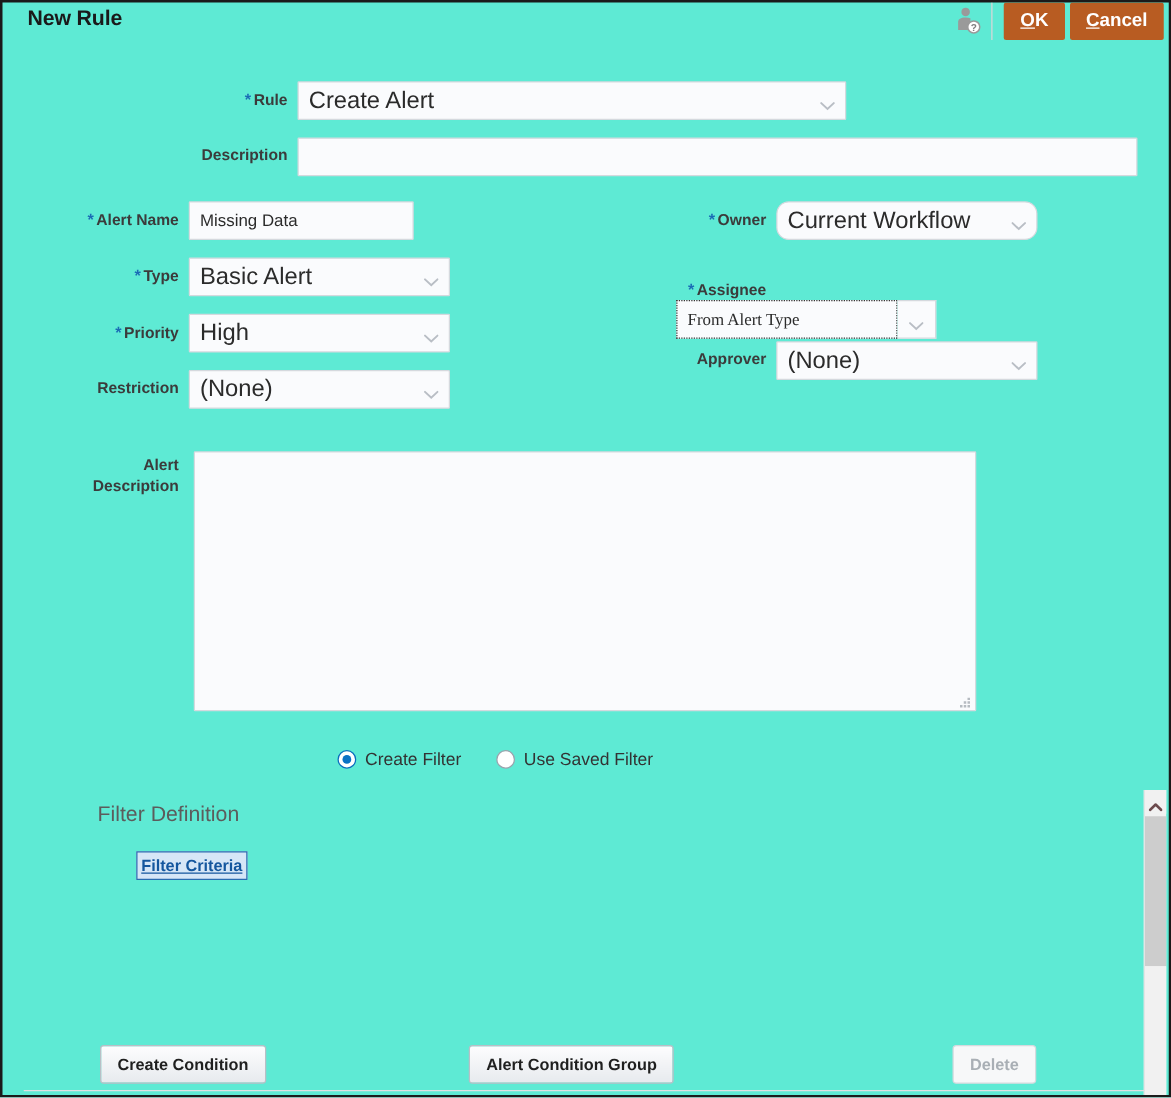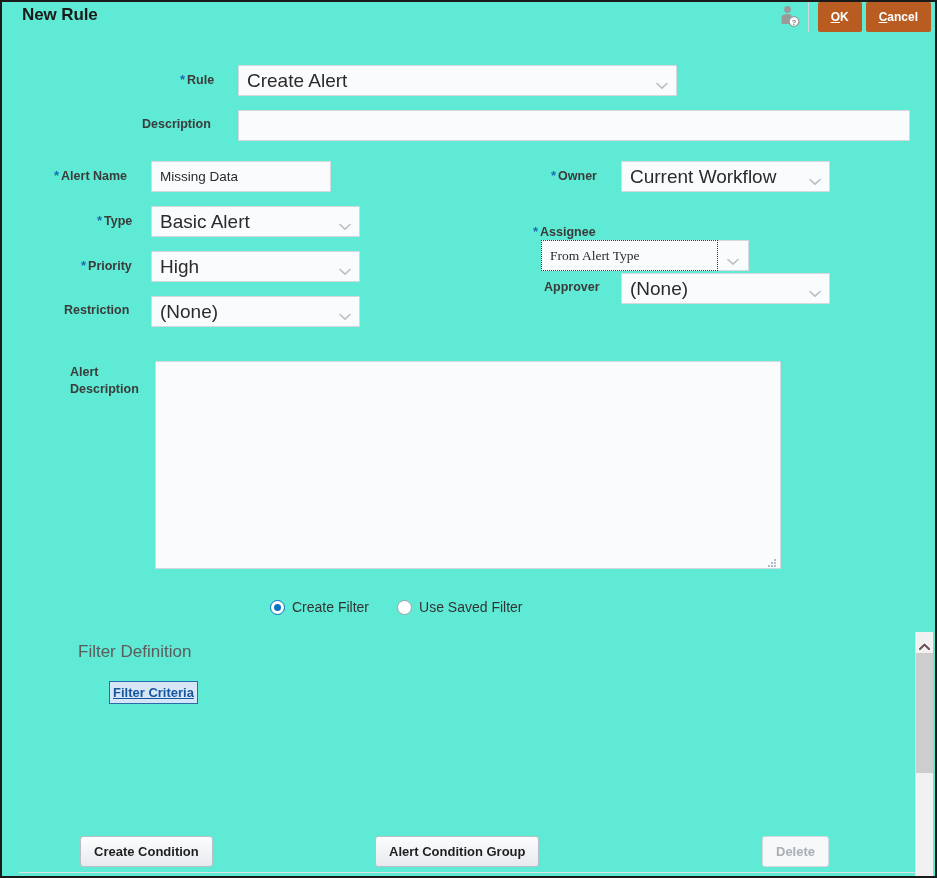--- a/index.html
+++ b/index.html
@@ -57,42 +57,42 @@
     width: 1px;
     height: 30px;
     background: #d8d8d8;
     margin-right: 9px;
   }
   .hdr-btn {
     background: #b85c22;
     color: #ffffff;
     border: none;
     font-family: "Liberation Sans", sans-serif;
-    font-size: 12px;
+    font-size: 15px;
     font-weight: bold;
     height: 30px;
     padding: 0 13px;
     cursor: pointer;
     margin-right: 4px;
     border-radius: 2px;
     line-height: 30px;
   }
   .hdr-btn .ak { text-decoration: underline; }
   .hdr-btn:last-child { margin-right: 4px; }
 
   .field-row {
     position: absolute;
     display: flex;
     align-items: flex-start;
   }
   .flabel {
     font-size: 12.5px;
     font-weight: bold;
     color: #3b3b3b;
-    text-align: left;
+    text-align: right;
     line-height: 15px;
     padding-top: 7px;
     white-space: nowrap;
   }
   .flabel.two-line { line-height: 17px; padding-top: 3px; }
   .req {
     color: #1a6bb5;
     font-weight: bold;
     font-size: 13px;
     margin-right: 2px;
@@ -403,21 +403,21 @@
         <svg width="12" height="8" viewBox="0 0 12 8">
             <path d="M1 1.5 L6 6.2 L11 1.5" stroke="#b9bec5" stroke-width="1.6" fill="none" stroke-linecap="round"></path>
           </svg>
       </span>
     </div>
   </div>
 
   <div class="field-row" style="left:549px; top:159px;">
     <div class="flabel" style="width:62px;"><span class="req">*</span><span>Owner</span></div>
     <div class="sel-wrap" style="margin-left:8px;">
-      <div class="sel" style="width:209px;">Current Workflow</div>
+      <div class="sel" style="width:209px;border-radius:10px;">Current Workflow</div>
       <span class="chev">
         <svg width="12" height="8" viewBox="0 0 12 8">
             <path d="M1 1.5 L6 6.2 L11 1.5" stroke="#b9bec5" stroke-width="1.6" fill="none" stroke-linecap="round"></path>
           </svg>
       </span>
     </div>
   </div>
 
   <div class="field-row" style="left:531px; top:215px;flex-direction:column;">
     <div class="flabel" style="width:80px;"><span class="req">*</span><span>Assignee</span></div>

